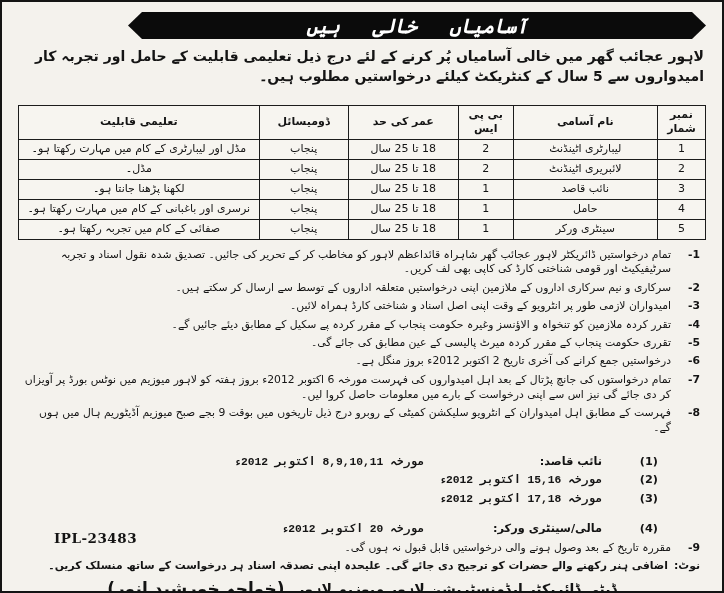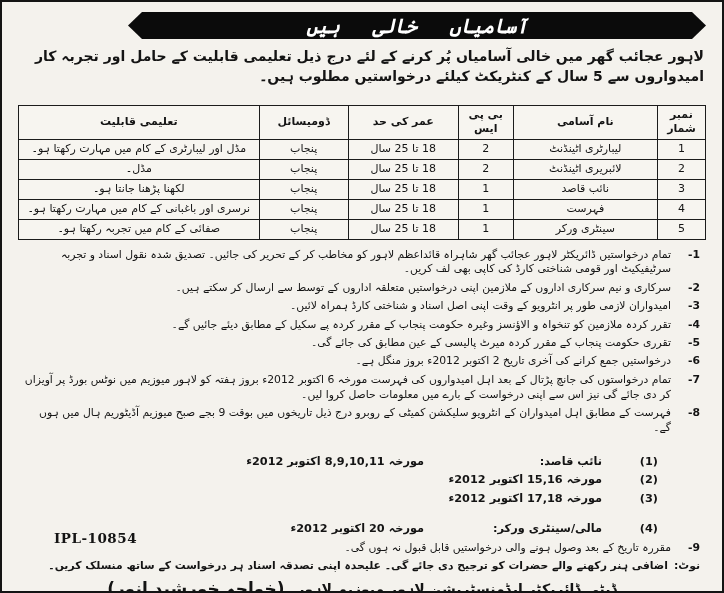--- a/index.html
+++ b/index.html
@@ -57,21 +57,21 @@
   
   .conds { margin-top: 8px; padding: 0 6px 0 2px; }
   .cond { display: flex; gap: 7px; font-size: 10.8px; font-weight: 500; line-height: 1.38; margin-bottom: 3.5px; }
   .cond-num { min-width: 22px; flex: 0 0 auto; font-weight: 700; }
   .cond-text { flex: 1 1 auto; }
   
   .sched { margin: 7px 0 0; padding-right: 48px; }
   .sched-row { display: flex; align-items: baseline; font-size: 11.3px; font-weight: 700; margin-bottom: 5.5px; }
   .sched-num { width: 56px; flex: 0 0 auto; }
   .sched-post { width: 178px; flex: 0 0 auto; margin-top: 12px; }
-  .sched-date { flex: 0 0 auto; }
+  .sched-date { flex: 0 0 auto; font-family: Liberation Mono, monospace; }
   
   .ipl {
     position: absolute; left: 52px; top: 528px;
     direction: ltr;
     font-family: "DejaVu Serif", serif;
     font-weight: bold; font-size: 13.5px; letter-spacing: .5px;
   }
   
   .cond9 { margin-top: 2px; }
   .note { display: flex; gap: 6px; font-size: 10.8px; font-weight: 600; line-height: 1.35; margin: 3px 6px 0 2px; }
@@ -132,21 +132,21 @@
       <tr>
         <td>3</td>
         <td>نائب قاصد</td>
         <td>1</td>
         <td>18 تا 25 سال</td>
         <td>پنجاب</td>
         <td class="qual">لکھنا پڑھنا جانتا ہو۔</td>
       </tr>
       <tr>
         <td>4</td>
-        <td>فہرست</td>
+        <td>حامل</td>
         <td>1</td>
         <td>18 تا 25 سال</td>
         <td>پنجاب</td>
         <td class="qual">نرسری اور باغبانی کے کام میں مہارت رکھتا ہو۔</td>
       </tr>
       <tr>
         <td>5</td>
         <td>سینٹری ورکر</td>
         <td>1</td>
         <td>18 تا 25 سال</td>
@@ -205,21 +205,21 @@
       <span class="sched-num">(3)</span>
       <span class="sched-date">مورخہ 17,18 اکتوبر 2012ء</span>
     </div>
     <div class="sched-row">
       <span class="sched-num">(4)</span>
       <span class="sched-post">مالی/سینٹری ورکر:</span>
       <span class="sched-date">مورخہ 20 اکتوبر 2012ء</span>
     </div>
   </div>
 
-  <div class="ipl">IPL-10854</div>
+  <div class="ipl">IPL-23483</div>
 
   <div class="conds cond9">
     <div class="cond">
       <span class="cond-num">9-</span>
       <span class="cond-text">مقررہ تاریخ کے بعد وصول ہونے والی درخواستیں قابل قبول نہ ہوں گی۔</span>
     </div>
   </div>
 
   <div class="note">
     <span class="note-label">نوٹ:</span>

